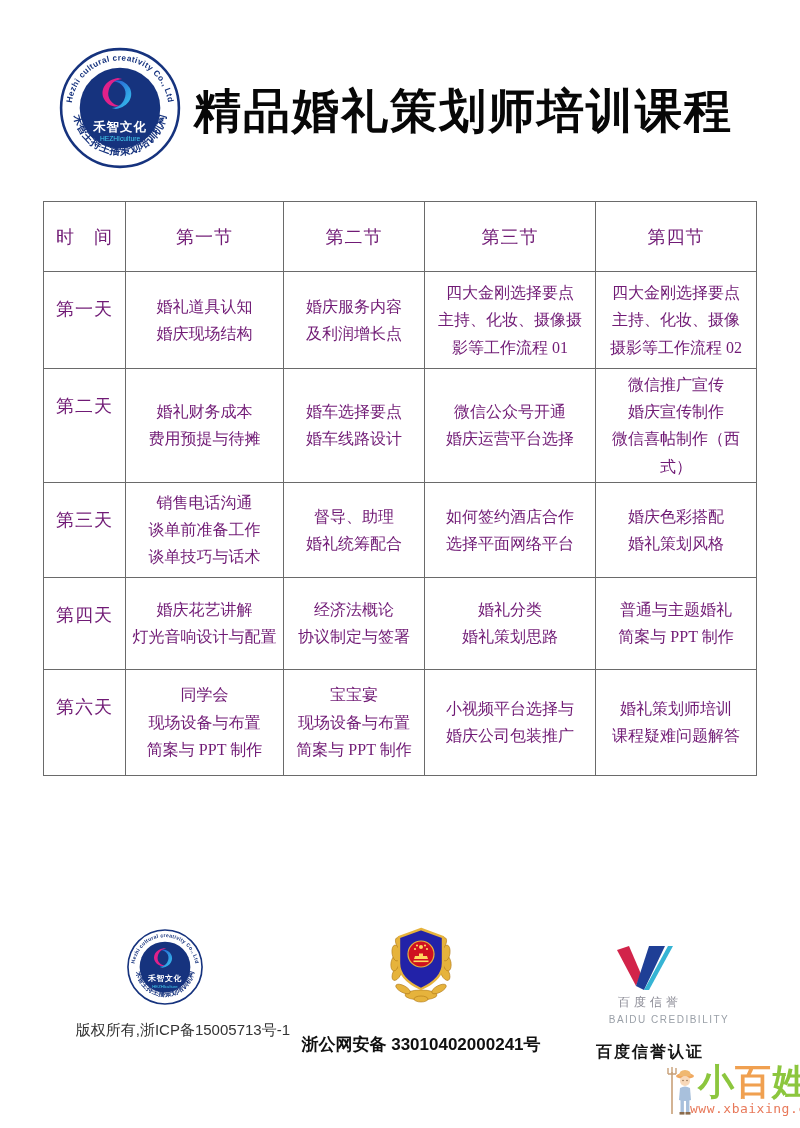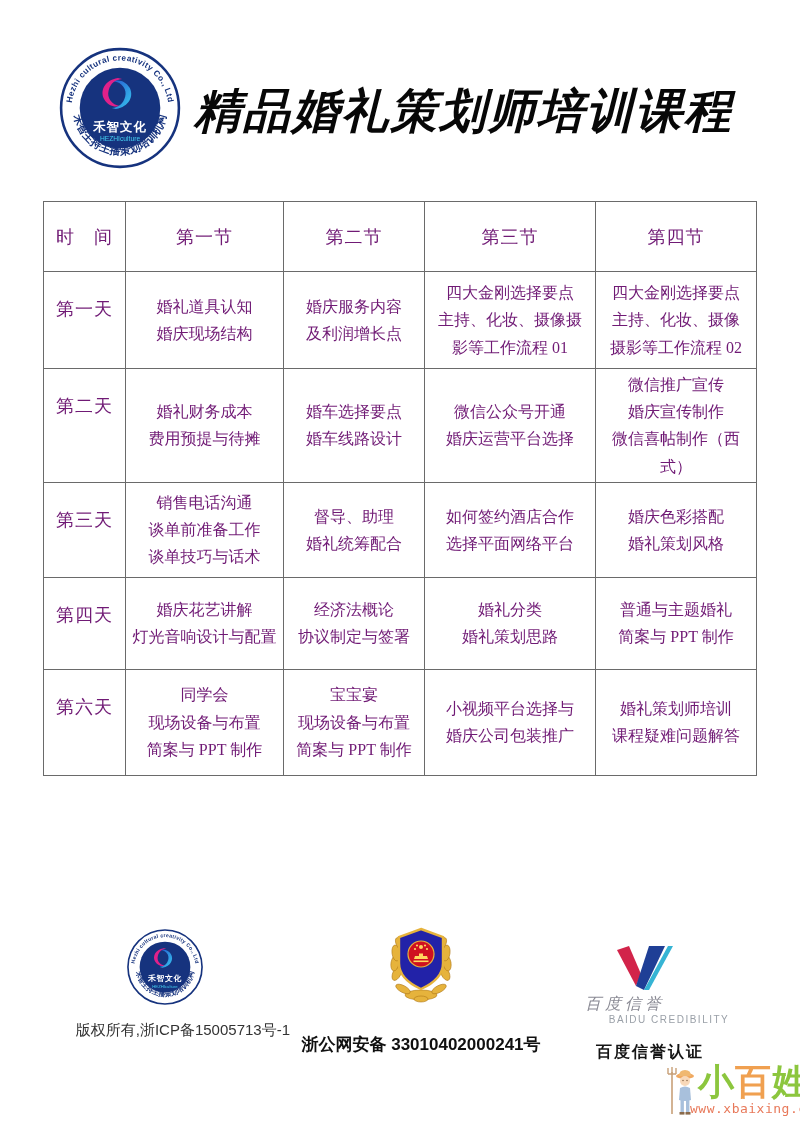--- a/index.html
+++ b/index.html
@@ -10,21 +10,21 @@
     font-family:"Liberation Sans","DejaVu Sans",sans-serif;
   }
   
   .hezhi-logo { position:absolute; }
   .hezhi-logo.big { left:58px; top:46px; width:124px; height:124px; }
   .hezhi-logo.small { left:126px; top:928px; width:78px; height:78px; }
   .page-title {
     position:absolute; left:194px; top:80px; width:566px;
     font-family:"Liberation Serif","DejaVu Serif",serif;
     font-size:47px; font-weight:bold; color:#070707;
-    letter-spacing:2px; white-space:nowrap;font-style:italic;
+    letter-spacing:2px; white-space:nowrap;
   }
   
   table.schedule {
     position:absolute; left:43px; top:201px; width:713px;
     border-collapse:collapse; table-layout:fixed;
     font-family:"Liberation Serif","DejaVu Serif",serif; color:#701a75;
   }
   table.schedule th, table.schedule td { border:1px solid #6a6a6a; background:#ffffff; }
   th.head-cell { font-size:18px; font-weight:normal; text-align:center; letter-spacing:1px; }
   td.time-cell {
@@ -42,22 +42,22 @@
     position:absolute; left:40px; top:1021px; width:250px; text-align:right;
     font-size:15px; color:#333333;
   }
   .police-badge { position:absolute; left:385px; top:925px; width:72px; height:84px; }
   .police-text {
     position:absolute; left:300px; top:1021px; width:242px; text-align:center;
     font-size:17px; font-weight:bold; color:#101010;margin-top:12px;
   }
   .baidu-logo { position:absolute; left:611px; top:942px; width:68px; height:50px; }
   .baidu-cn {
-    position:absolute; left:585px; top:994px; width:130px; text-align:left;
-    font-size:16px; color:#8a8a94; letter-spacing:4px;font-style:italic;
+    position:absolute; left:585px; top:994px; width:130px; text-align:center;
+    font-size:12px; color:#8a8a94; letter-spacing:4px;
   }
   .baidu-en {
     position:absolute; left:604px; top:1014px; width:130px; text-align:center;
     font-size:10px; color:#9aa0a8; letter-spacing:1.5px;
   }
   .baidu-cert {
     position:absolute; left:585px; top:1026px; width:130px; text-align:center;
     font-size:16px; font-weight:bold; color:#141414; letter-spacing:2px;margin-top:16px;
   }
   

